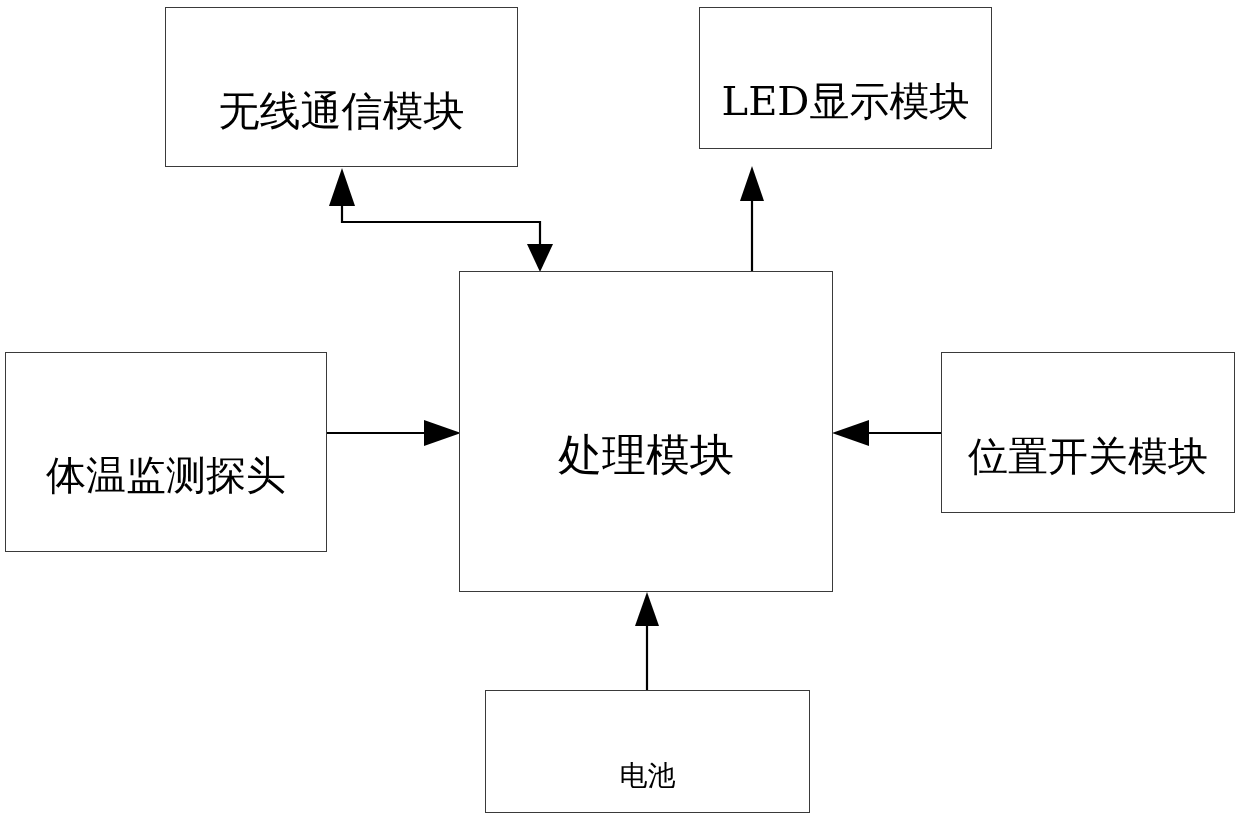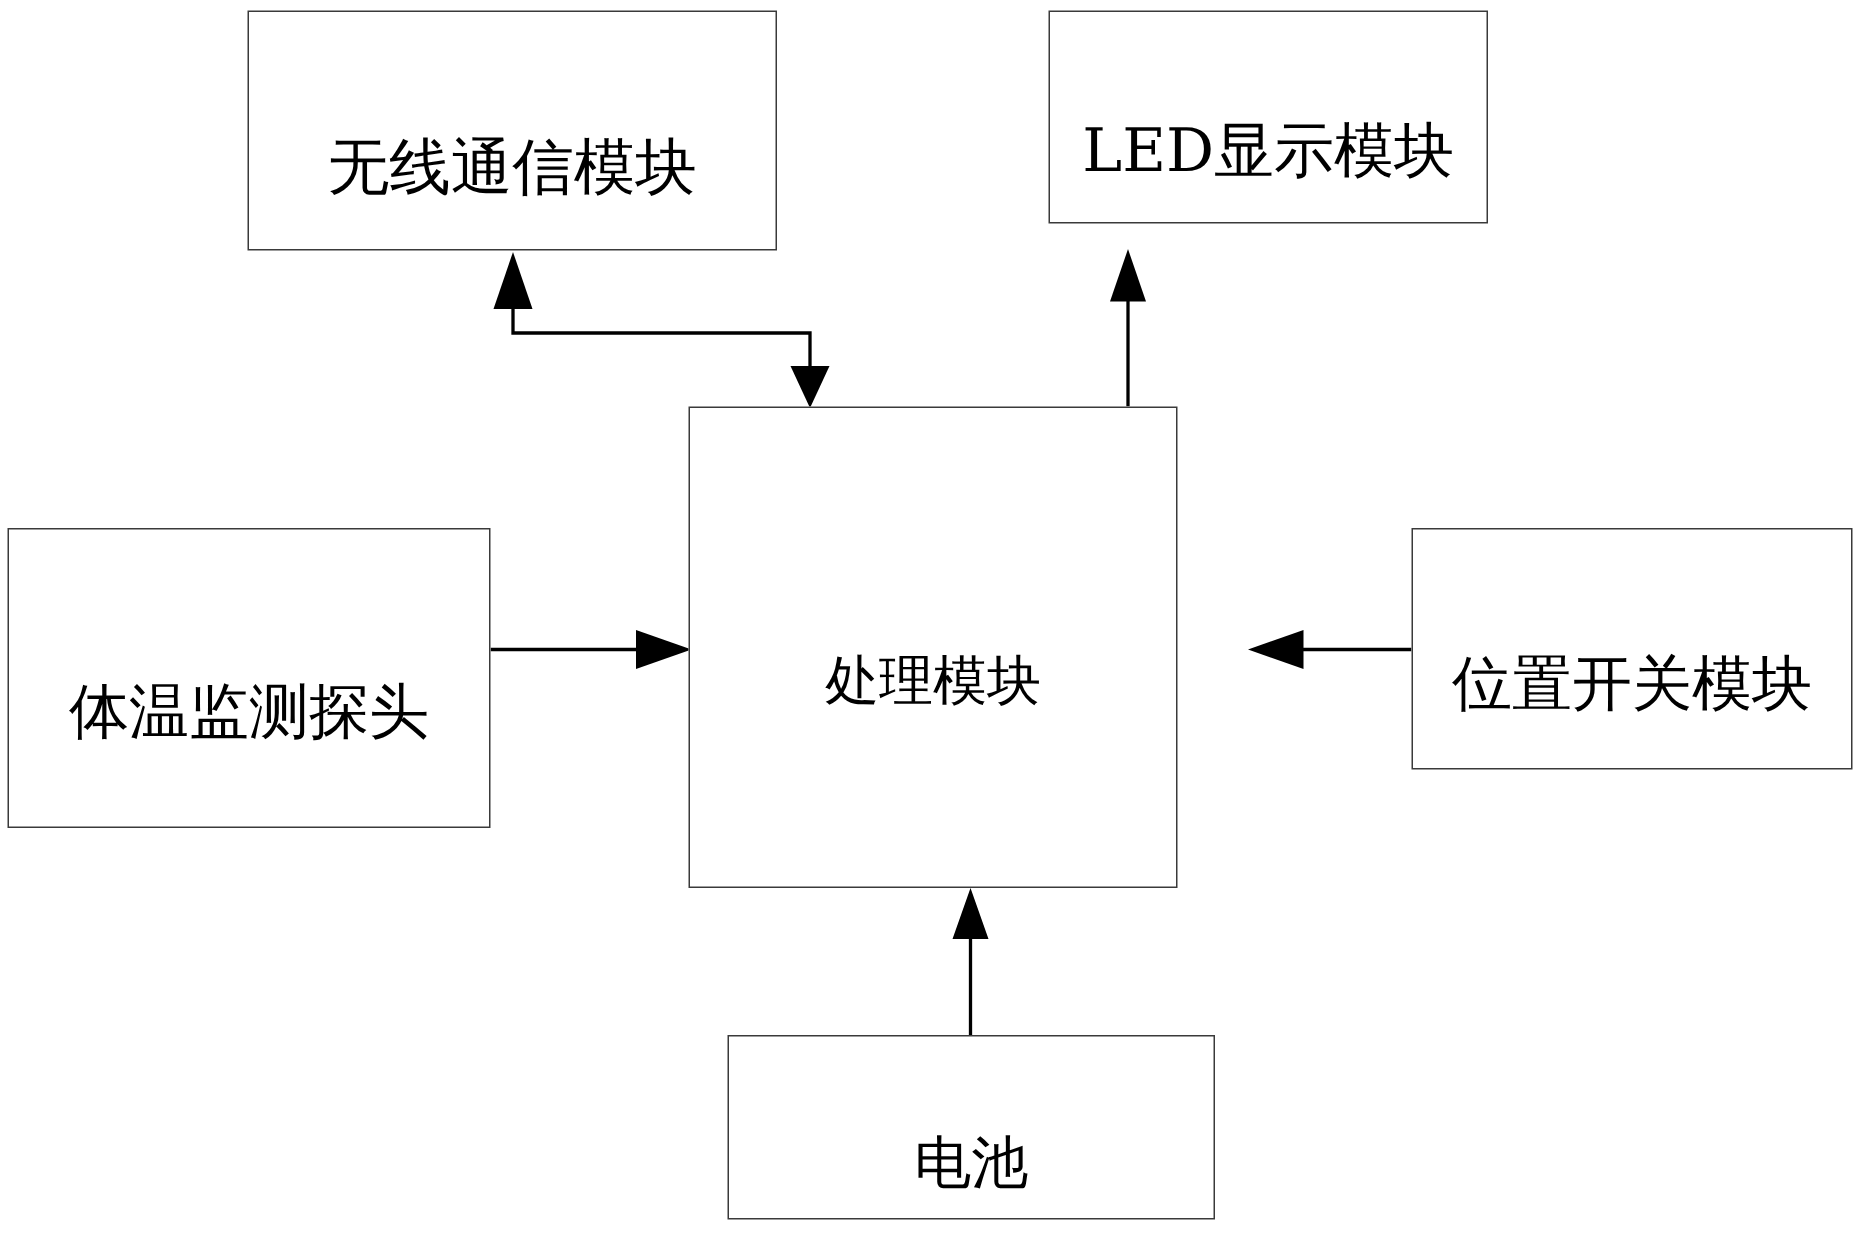--- a/index.html
+++ b/index.html
@@ -91,25 +91,25 @@
   </div>
 
   <div class="node" style="left: 699px; top: 7px; width: 293px; height: 142px; font-size: 40px; border-color: rgb(58, 58, 58); color: rgb(0, 0, 0);">
     <span class="node-label">LED显示模块</span>
   </div>
 
   <div class="node" style="left: 5px; top: 352px; width: 322px; height: 200px; font-size: 40px; border-color: rgb(58, 58, 58); color: rgb(0, 0, 0);">
     <span class="node-label">体温监测探头</span>
   </div>
 
-  <div class="node" style="left: 459px; top: 271px; width: 326px; height: 321px; font-size: 36px; border-color: rgb(58, 58, 58); color: rgb(0, 0, 0);">
+  <div class="node" style="left: 459px; top: 271px; width: 374px; height: 321px; font-size: 44px; border-color: rgb(58, 58, 58); color: rgb(0, 0, 0);">
     <span class="node-label">处理模块</span>
   </div>
 
   <div class="node" style="left: 941px; top: 352px; width: 294px; height: 161px; font-size: 40px; border-color: rgb(58, 58, 58); color: rgb(0, 0, 0);">
     <span class="node-label">位置开关模块</span>
   </div>
 
-  <div class="node" style="left: 485px; top: 690px; width: 325px; height: 123px; font-size: 38px; border-color: rgb(58, 58, 58); color: rgb(0, 0, 0);">
+  <div class="node" style="left: 485px; top: 690px; width: 325px; height: 123px; font-size: 28px; border-color: rgb(58, 58, 58); color: rgb(0, 0, 0);">
     <span class="node-label">电池</span>
   </div>
 
 </div>
 
 </body></html>

